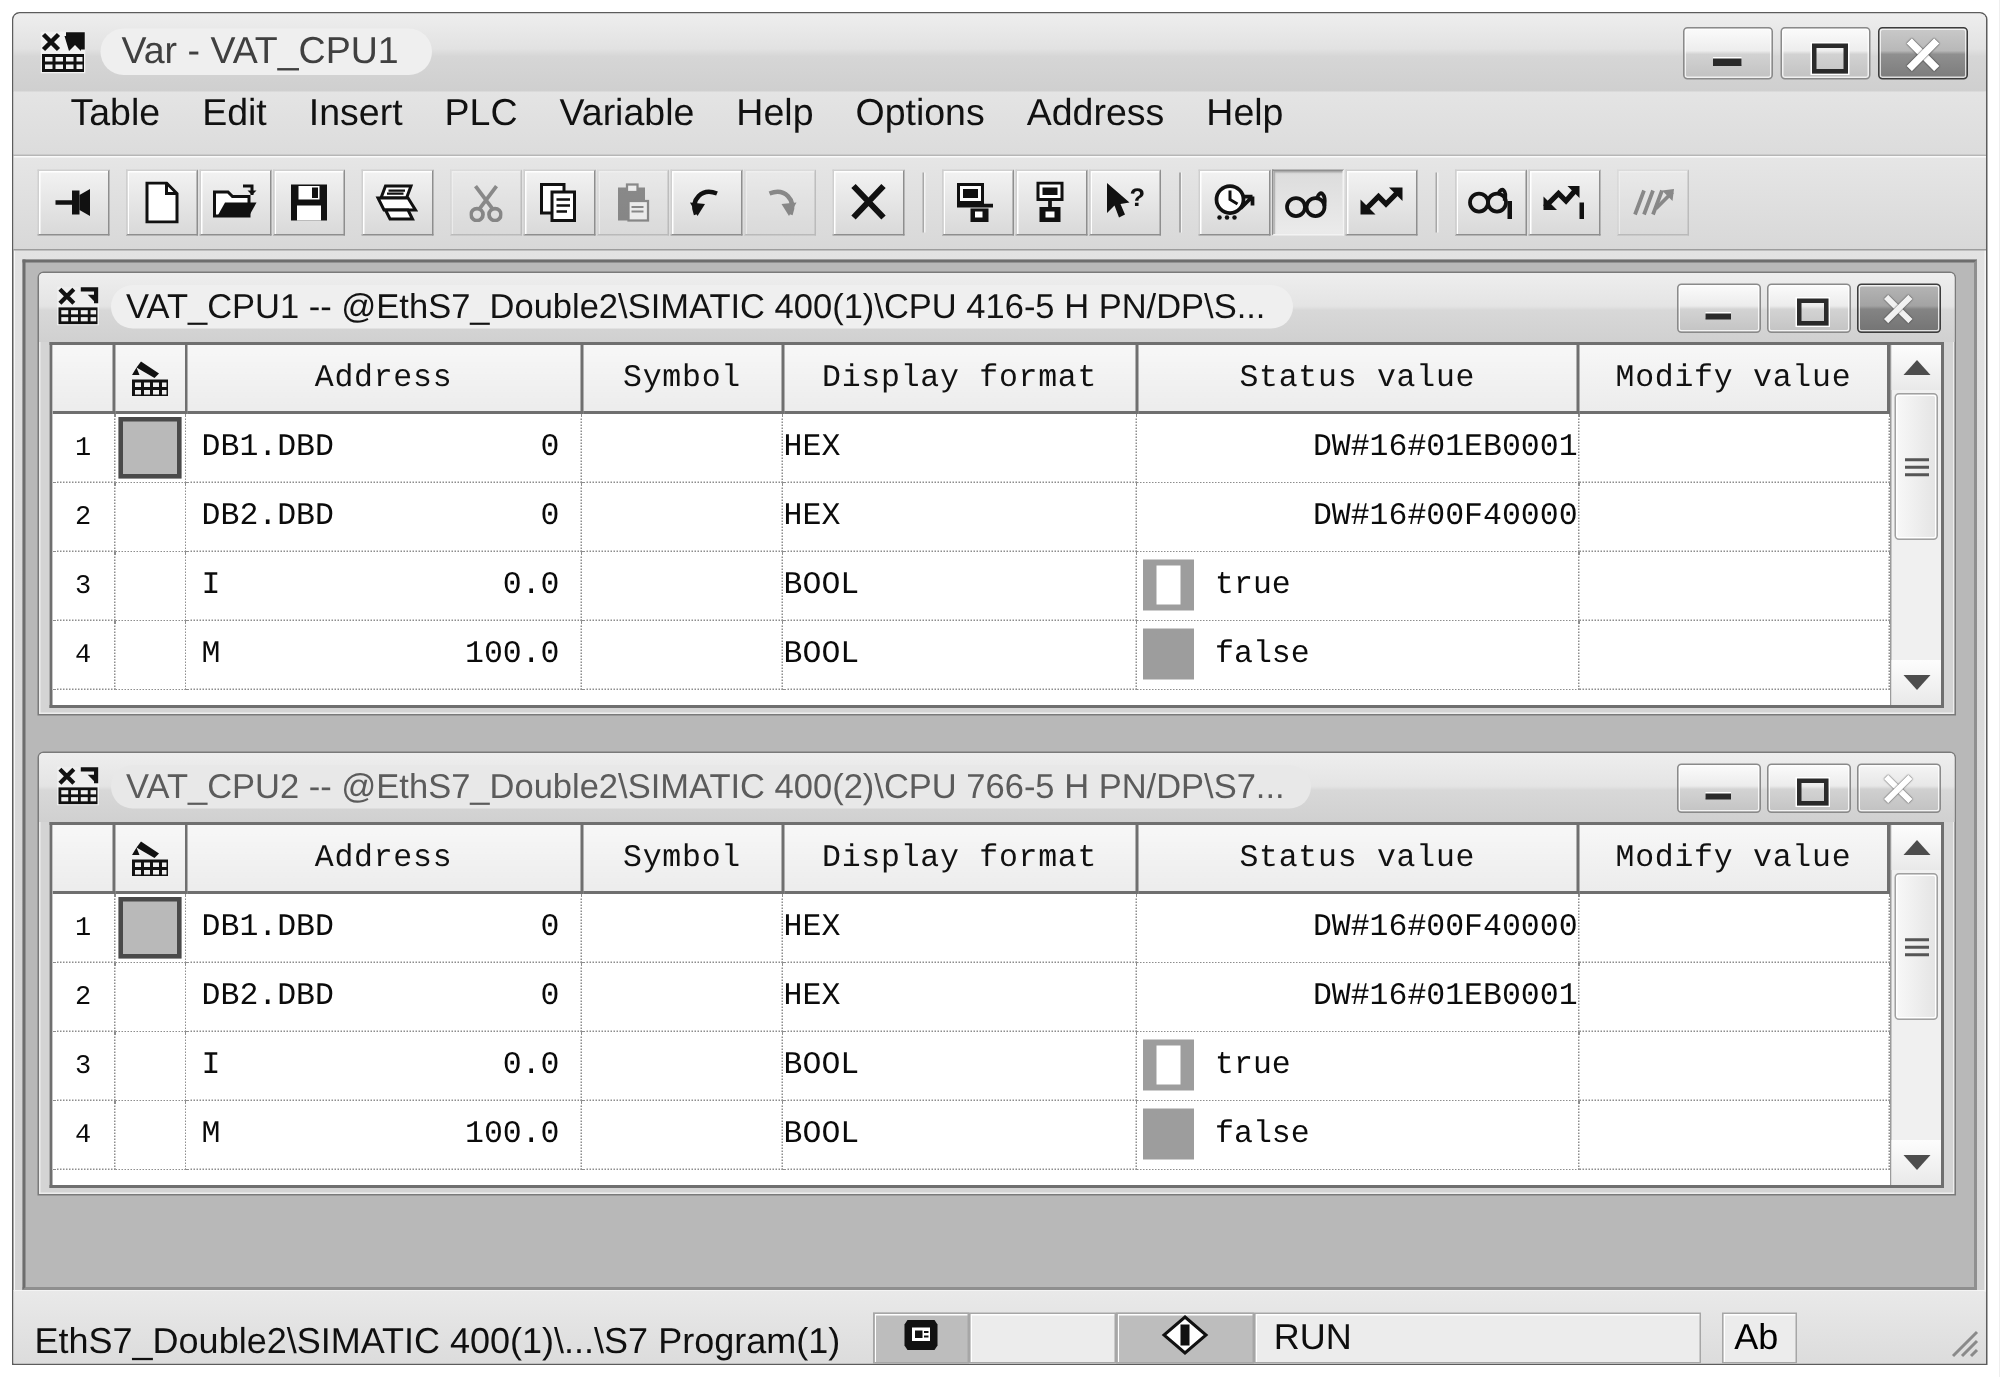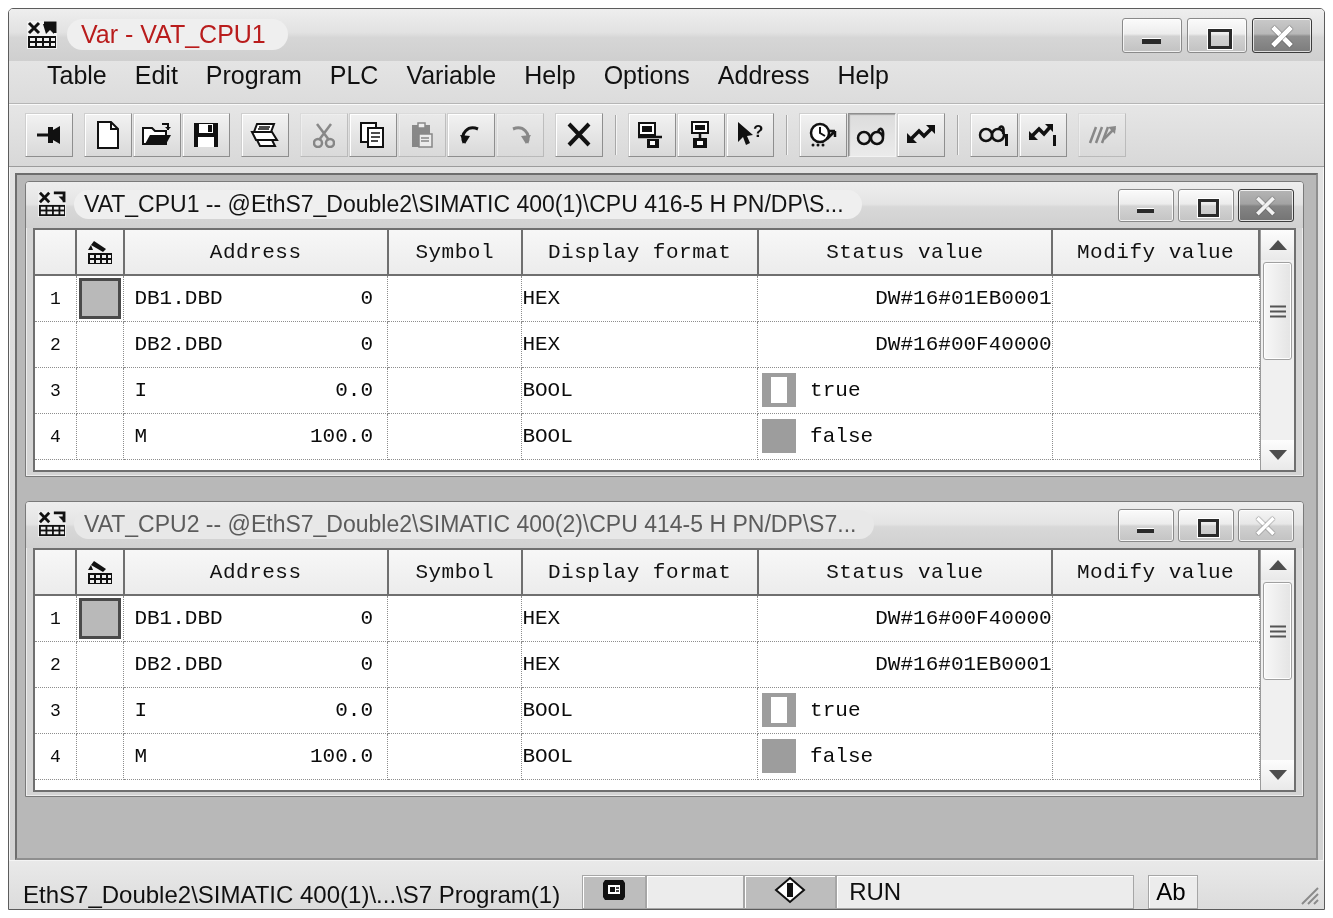--- a/index.html
+++ b/index.html
@@ -37,21 +37,21 @@
   }
   #title-icon {
     position: absolute; left: 18px; top: 12px;
     width: 30px; height: 28px;
   }
   #title-text {
     position: absolute; left: 58px; top: 10px;
     height: 31px; line-height: 31px;
     padding: 0 22px 0 14px;
     font-size: 25px;
-    color: #b91c1c;
+    color: #404040;
     background: #efefef;
     border-radius: 16px;
     white-space: nowrap;
   }
   .win-btns {
     position: absolute; right: 12px; top: 9px;
     display: flex; gap: 5px;
   }
   .win-btn {
     width: 58px; height: 33px;
@@ -480,21 +480,21 @@
         </div>
       <div class="win-btn close">
           <span class="gl-close"></span>
         </div>
     </div>
   </div>
 
   <div id="menubar">
     <div class="menu-item">Table</div>
     <div class="menu-item">Edit</div>
-    <div class="menu-item">Program</div>
+    <div class="menu-item">Insert</div>
     <div class="menu-item">PLC</div>
     <div class="menu-item">Variable</div>
     <div class="menu-item">Help</div>
     <div class="menu-item">Options</div>
     <div class="menu-item">Address</div>
     <div class="menu-item">Help</div>
   </div>
 
   <div id="toolbar">
 
@@ -888,21 +888,21 @@
                 <rect x="10" y="17" width="5" height="3"></rect>
               <rect x="17" y="17" width="5" height="3"></rect>
                 <rect x="24" y="17" width="4" height="3"></rect>
               <rect x="3" y="22" width="5" height="3"></rect>
                 <rect x="10" y="22" width="5" height="3"></rect>
               <rect x="17" y="22" width="5" height="3"></rect>
                 <rect x="24" y="22" width="4" height="3"></rect>
             </g>
           </svg>
         </span>
-        <div class="child-title-text inactive">VAT_CPU2 -- @EthS7_Double2\SIMATIC 400(2)\CPU 414-5 H PN/DP\S7...</div>
+        <div class="child-title-text inactive">VAT_CPU2 -- @EthS7_Double2\SIMATIC 400(2)\CPU 766-5 H PN/DP\S7...</div>
         <div class="cwin-btns">
           <div class="cwin-btn">
               <span class="cgl-min"></span>
             </div>
           <div class="cwin-btn">
               <span class="cgl-max"></span>
             </div>
           <div class="cwin-btn close-inactive">
               <span class="cgl-x" style="filter:none"></span>
             </div>

